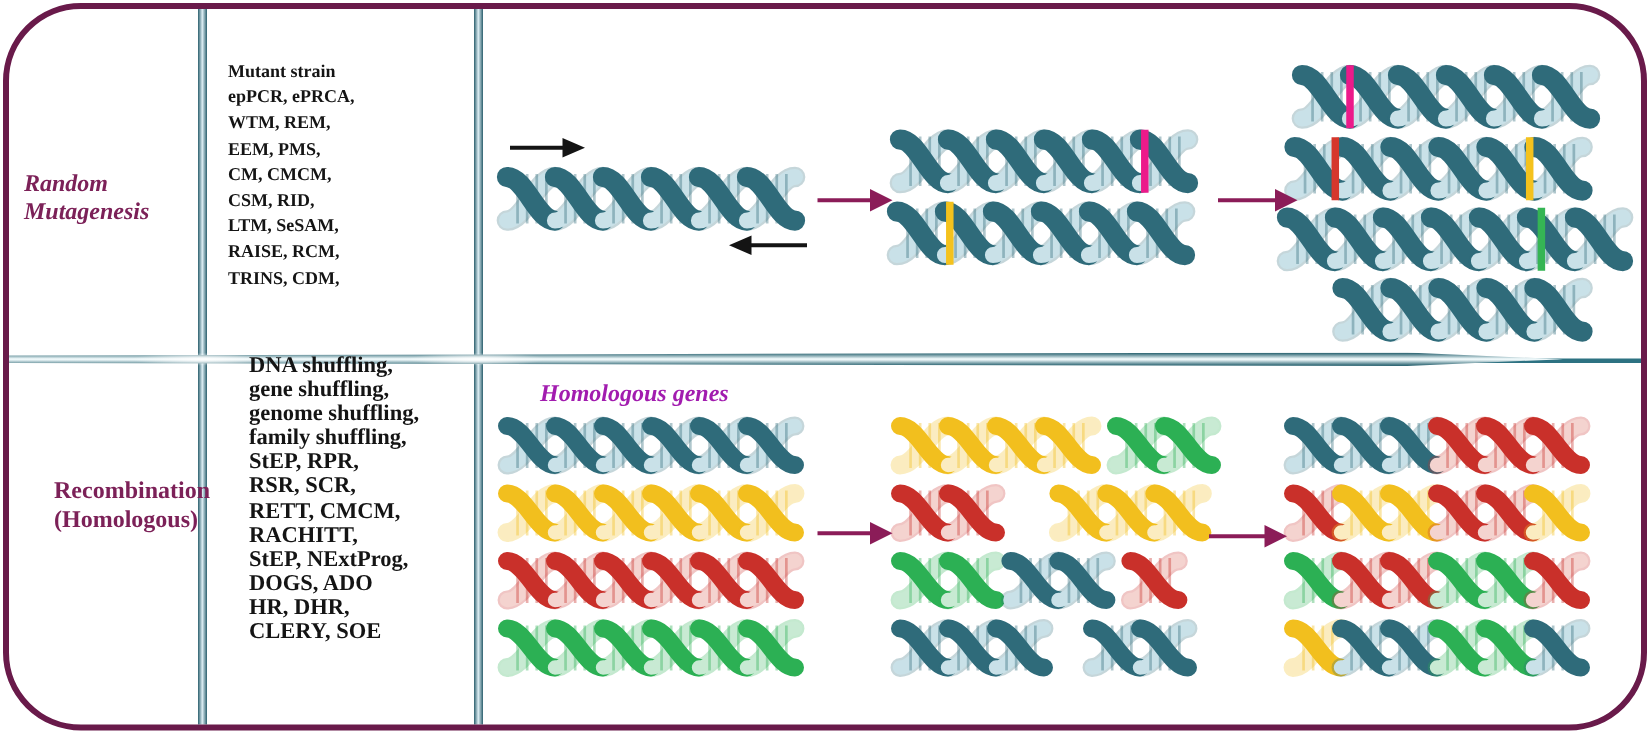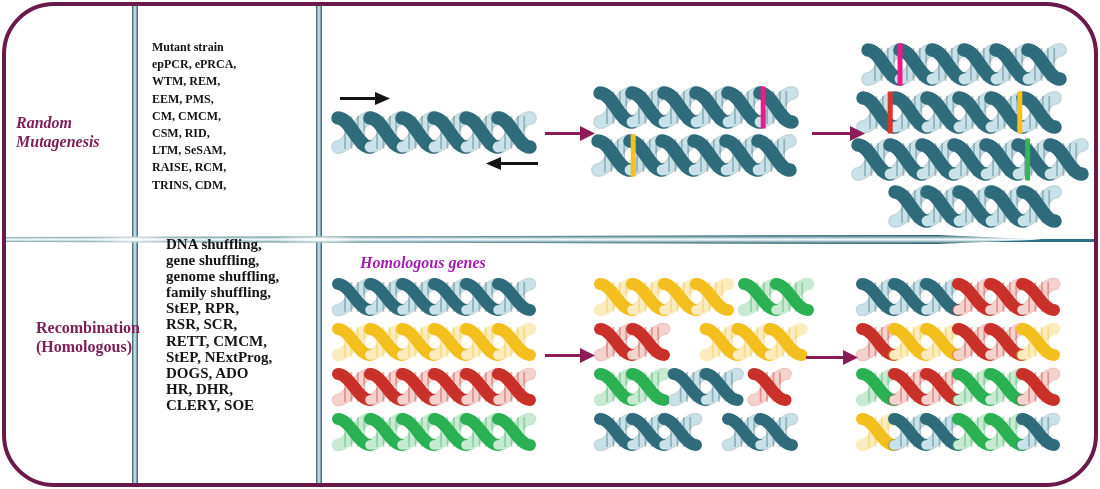--- a/index.html
+++ b/index.html
@@ -53,20 +53,21 @@
 
   <div class="row-label label-bottom">Recombination (Homologous)</div>
   <div class="methods methods-bottom">
       <div>DNA shuffling,</div>
       <div>gene shuffling,</div>
       <div>genome shuffling,</div>
       <div>family shuffling,</div>
       <div>StEP, RPR,</div>
       <div>RSR, SCR,</div>
       <div>RETT, CMCM,</div>
+      <div>RACHITT,</div>
       <div>StEP, NExtProg,</div>
       <div>DOGS, ADO</div>
       <div>HR, DHR,</div>
       <div>CLERY, SOE</div>
     </div>
 
   <div class="homologous-label">Homologous genes</div>
 
   <div id="artwork">
       <div class="art" style="left: 338px; top: 110px;">

